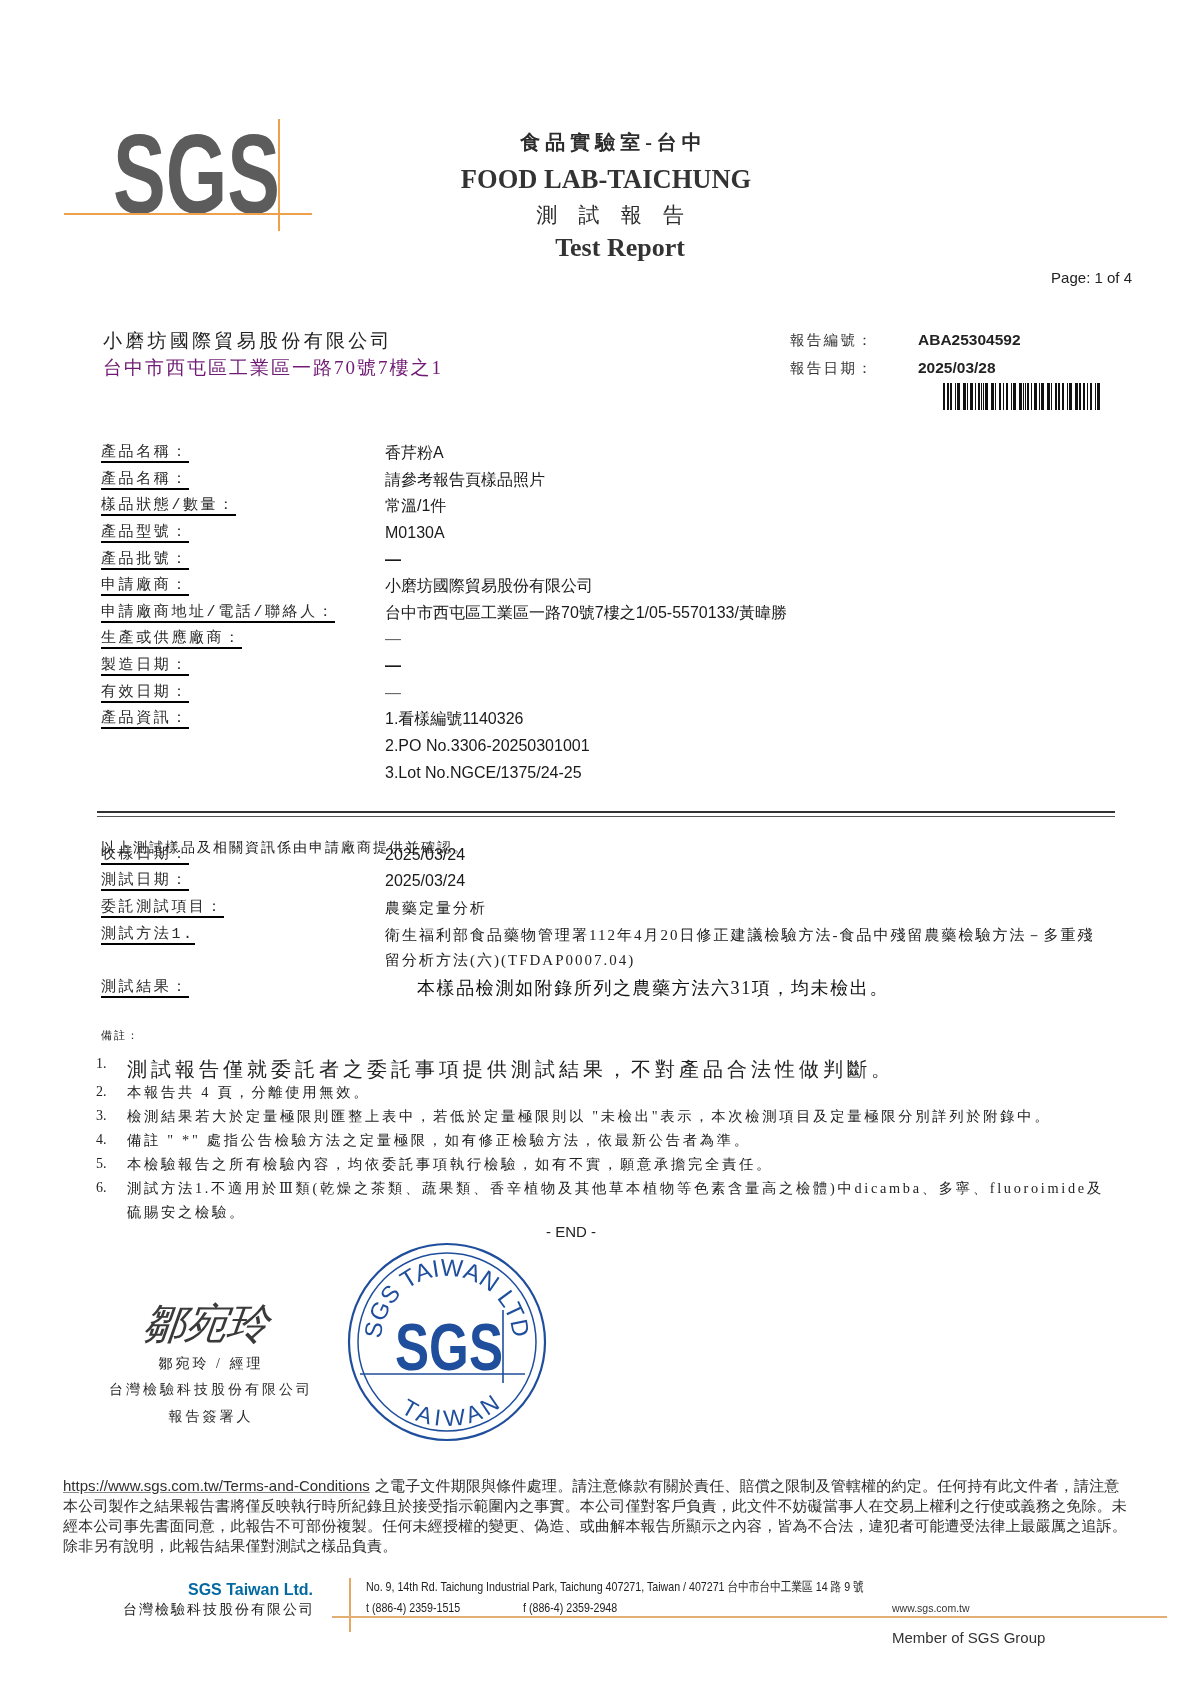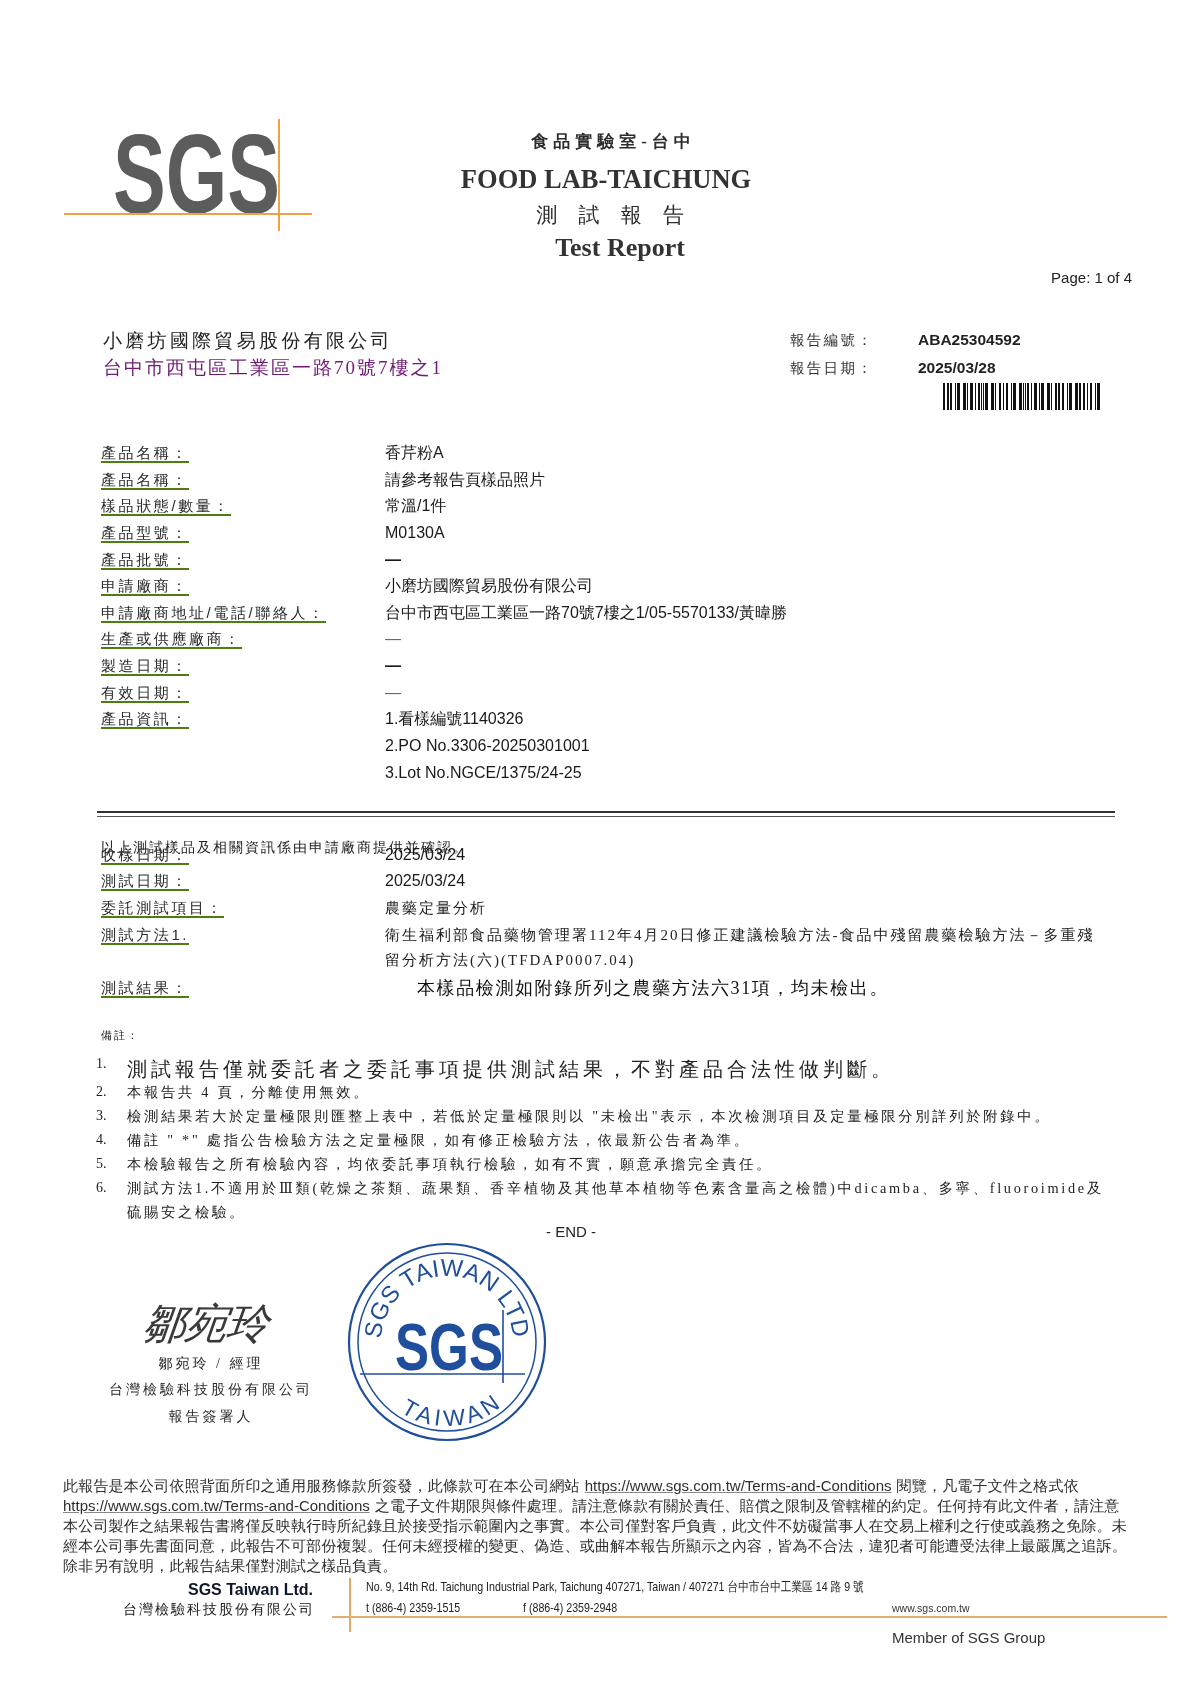--- a/index.html
+++ b/index.html
@@ -8,44 +8,44 @@
     width: 1200px; height: 1698px; position: relative; overflow: hidden;
     background: #ffffff; color: #1e1e1e;
     font-family: "Liberation Sans", "DejaVu Sans", sans-serif;
   }
   .a { position: absolute; white-space: nowrap; }
   .serif { font-family: "Liberation Serif", "DejaVu Serif", serif; }
   .sans { font-family: "Liberation Sans", "DejaVu Sans", sans-serif; }
 
   
   .logo-svg { position: absolute; left: 60px; top: 110px; }
-  .title-zh1 { left: 406px; width: 410px; text-align: center; top: 129px; font-size: 17px; line-height: 26px; letter-spacing: 5px; padding-left: 5px; color: #2c2c2c; font-weight: bold; }
+  .title-zh1 { left: 406px; width: 410px; text-align: center; top: 129px; font-size: 20px; line-height: 26px; letter-spacing: 5px; padding-left: 5px; color: #2c2c2c; font-weight: bold; }
   .title-en1 { left: 401px; width: 410px; text-align: center; top: 164px; font-size: 26.5px; line-height: 30px; font-weight: bold; color: #333; }
   .title-zh2 { left: 405px; width: 410px; text-align: center; top: 202px; font-size: 21px; line-height: 26px; letter-spacing: 8px; padding-left: 8px; color: #2c2c2c; font-weight: normal; }
   .title-en2 { left: 415px; width: 410px; text-align: center; top: 233px; font-size: 26px; line-height: 30px; font-weight: bold; color: #333; }
   .page-ind { right: 68px; top: 269px; font-size: 15px; line-height: 18px; color: #222; }
 
   .client-name { left: 103px; top: 330px; font-size: 19px; line-height: 22px; letter-spacing: 3.3px; color: #222; }
   .client-addr { left: 103px; top: 357px; font-size: 19px; line-height: 22px; letter-spacing: 2px; color: #701a75; }
   .meta-label { left: 790px; font-size: 14.5px; line-height: 18px; letter-spacing: 2.3px; color: #333; }
   .meta-val { left: 918px; font-size: 15.5px; line-height: 18px; font-weight: bold; color: #222; }
   .barcode {
     position: absolute; left: 943px; top: 383px; width: 159px; height: 27px;
     background-image:
       repeating-linear-gradient(90deg, #111 0 1px, transparent 1px 4px),
       repeating-linear-gradient(90deg, #111 0 2px, transparent 2px 7px),
       repeating-linear-gradient(90deg, transparent 0 5px, #111 5px 6px, transparent 6px 11px);
   }
 
   
   .lbl {
     position: absolute; left: 101px; white-space: nowrap;
-    font-family: Liberation Sans, sans-serif;
+    font-family: Liberation Mono, monospace;
     font-size: 15px; line-height: 17px; letter-spacing: 2.6px; color: #2a2a2a;
-    border-bottom: 2px solid #4d7c0f;
+    border-bottom: 2px solid #000000;
   }
   .val {
     position: absolute; left: 385px; white-space: nowrap;
     font-size: 16px; line-height: 20px; color: #1a1a1a;
   }
   .val.serif-val { font-family: "Liberation Serif", "DejaVu Serif", serif; font-size: 15px; letter-spacing: 2px; }
   .prod-rows { position: absolute; left: 0; top: 440px; width: 1200px; }
   .prow { position: relative; height: 26.65px; }
   .prow .lbl { top: 4px; }
   .prow .val { top: 3px; }
@@ -69,21 +69,21 @@
   .sig-line { left: 100px; width: 222px; text-align: center; font-size: 14px; line-height: 18px; letter-spacing: 3px; color: #2a2a2a; }
   .stamp-svg { position: absolute; left: 345px; top: 1240px; }
 
   
   .disc { position: absolute; left: 63px; top: 1476px; width: 1090px; font-size: 15px; line-height: 20px; color: #2e2e2e; font-family: "DejaVu Sans", "Liberation Sans", sans-serif; }
   .disc-line { white-space: nowrap; height: 20px; }
   .cjk { letter-spacing: 0.2px; }
   .disc-link { font-family: "Liberation Sans", sans-serif; text-decoration: underline; text-decoration-color: #888; color: #2e2e2e; }
 
   
-  .f-brand { right: 887px; top: 1580px; font-size: 16px; line-height: 20px; font-weight: bold; color: #0f172a; text-align: right; }
+  .f-brand { right: 887px; top: 1580px; font-size: 16px; line-height: 20px; font-weight: bold; color: #0369a1; text-align: right; }
   .f-brand-zh { right: 885px; top: 1601px; font-size: 14px; line-height: 18px; letter-spacing: 2px; color: #222; text-align: right; }
   .f-vline { position: absolute; left: 349px; top: 1578px; width: 2px; height: 54px; background: #e3a866; }
   .f-hline { position: absolute; left: 332px; top: 1616px; width: 835px; height: 2px; background: #e3ae74; }
   .f-small { font-size: 13px; line-height: 16px; color: #222; transform: scaleX(0.82); transform-origin: left center; }
   .f-addr { left: 366px; top: 1579px; }
   .f-tel { left: 366px; top: 1600px; }
   .f-fax { left: 523px; top: 1600px; }
   .f-web { left: 892px; top: 1601px; font-size: 10.5px; line-height: 14px; color: #333; }
   .f-member { left: 892px; top: 1631px; font-size: 15px; line-height: 14px; color: #333; }
 </style>
@@ -228,23 +228,20 @@
   <text font-family="Liberation Sans, sans-serif" font-size="23" fill="#1f4e9c">
     <textPath href="#stampBottomArc" startOffset="6" textLength="108" lengthAdjust="spacing">TAIWAN</textPath>
   </text>
   <text x="50" y="130" font-family="Liberation Sans, sans-serif" font-weight="bold" font-size="66" fill="#1f4e9c" textLength="108" lengthAdjust="spacingAndGlyphs">SGS</text>
   <line x1="15" y1="134" x2="180" y2="134" stroke="#1f4e9c" stroke-width="1.6"></line>
   <line x1="158" y1="70" x2="158" y2="143" stroke="#1f4e9c" stroke-width="1.6"></line>
 </svg>
 
 <div class="disc">
   <div class="disc-line">
-    <span class="cjk">此報告是本公司依照背面所印之通用服務條款所簽發，此條款可在本公司網站 </span><a class="disc-link">https://www.sgs.com.tw/Terms-and-Conditions</a><span class="cjk"> 閱覽，凡電子文件之格式依</span>
-  </div>
-  <div class="disc-line">
     <a class="disc-link">https://www.sgs.com.tw/Terms-and-Conditions</a><span class="cjk"> 之電子文件期限與條件處理。請注意條款有關於責任、賠償之限制及管轄權的約定。任何持有此文件者，請注意</span>
   </div>
   <div class="disc-line cjk">本公司製作之結果報告書將僅反映執行時所紀錄且於接受指示範圍內之事實。本公司僅對客戶負責，此文件不妨礙當事人在交易上權利之行使或義務之免除。未</div>
   <div class="disc-line cjk">經本公司事先書面同意，此報告不可部份複製。任何未經授權的變更、偽造、或曲解本報告所顯示之內容，皆為不合法，違犯者可能遭受法律上最嚴厲之追訴。</div>
   <div class="disc-line cjk">除非另有說明，此報告結果僅對測試之樣品負責。</div>
 </div>
 
 <div class="a sans f-brand">SGS Taiwan Ltd.</div>
 <div class="a serif f-brand-zh">台灣檢驗科技股份有限公司</div>
 <div class="f-vline"></div>

